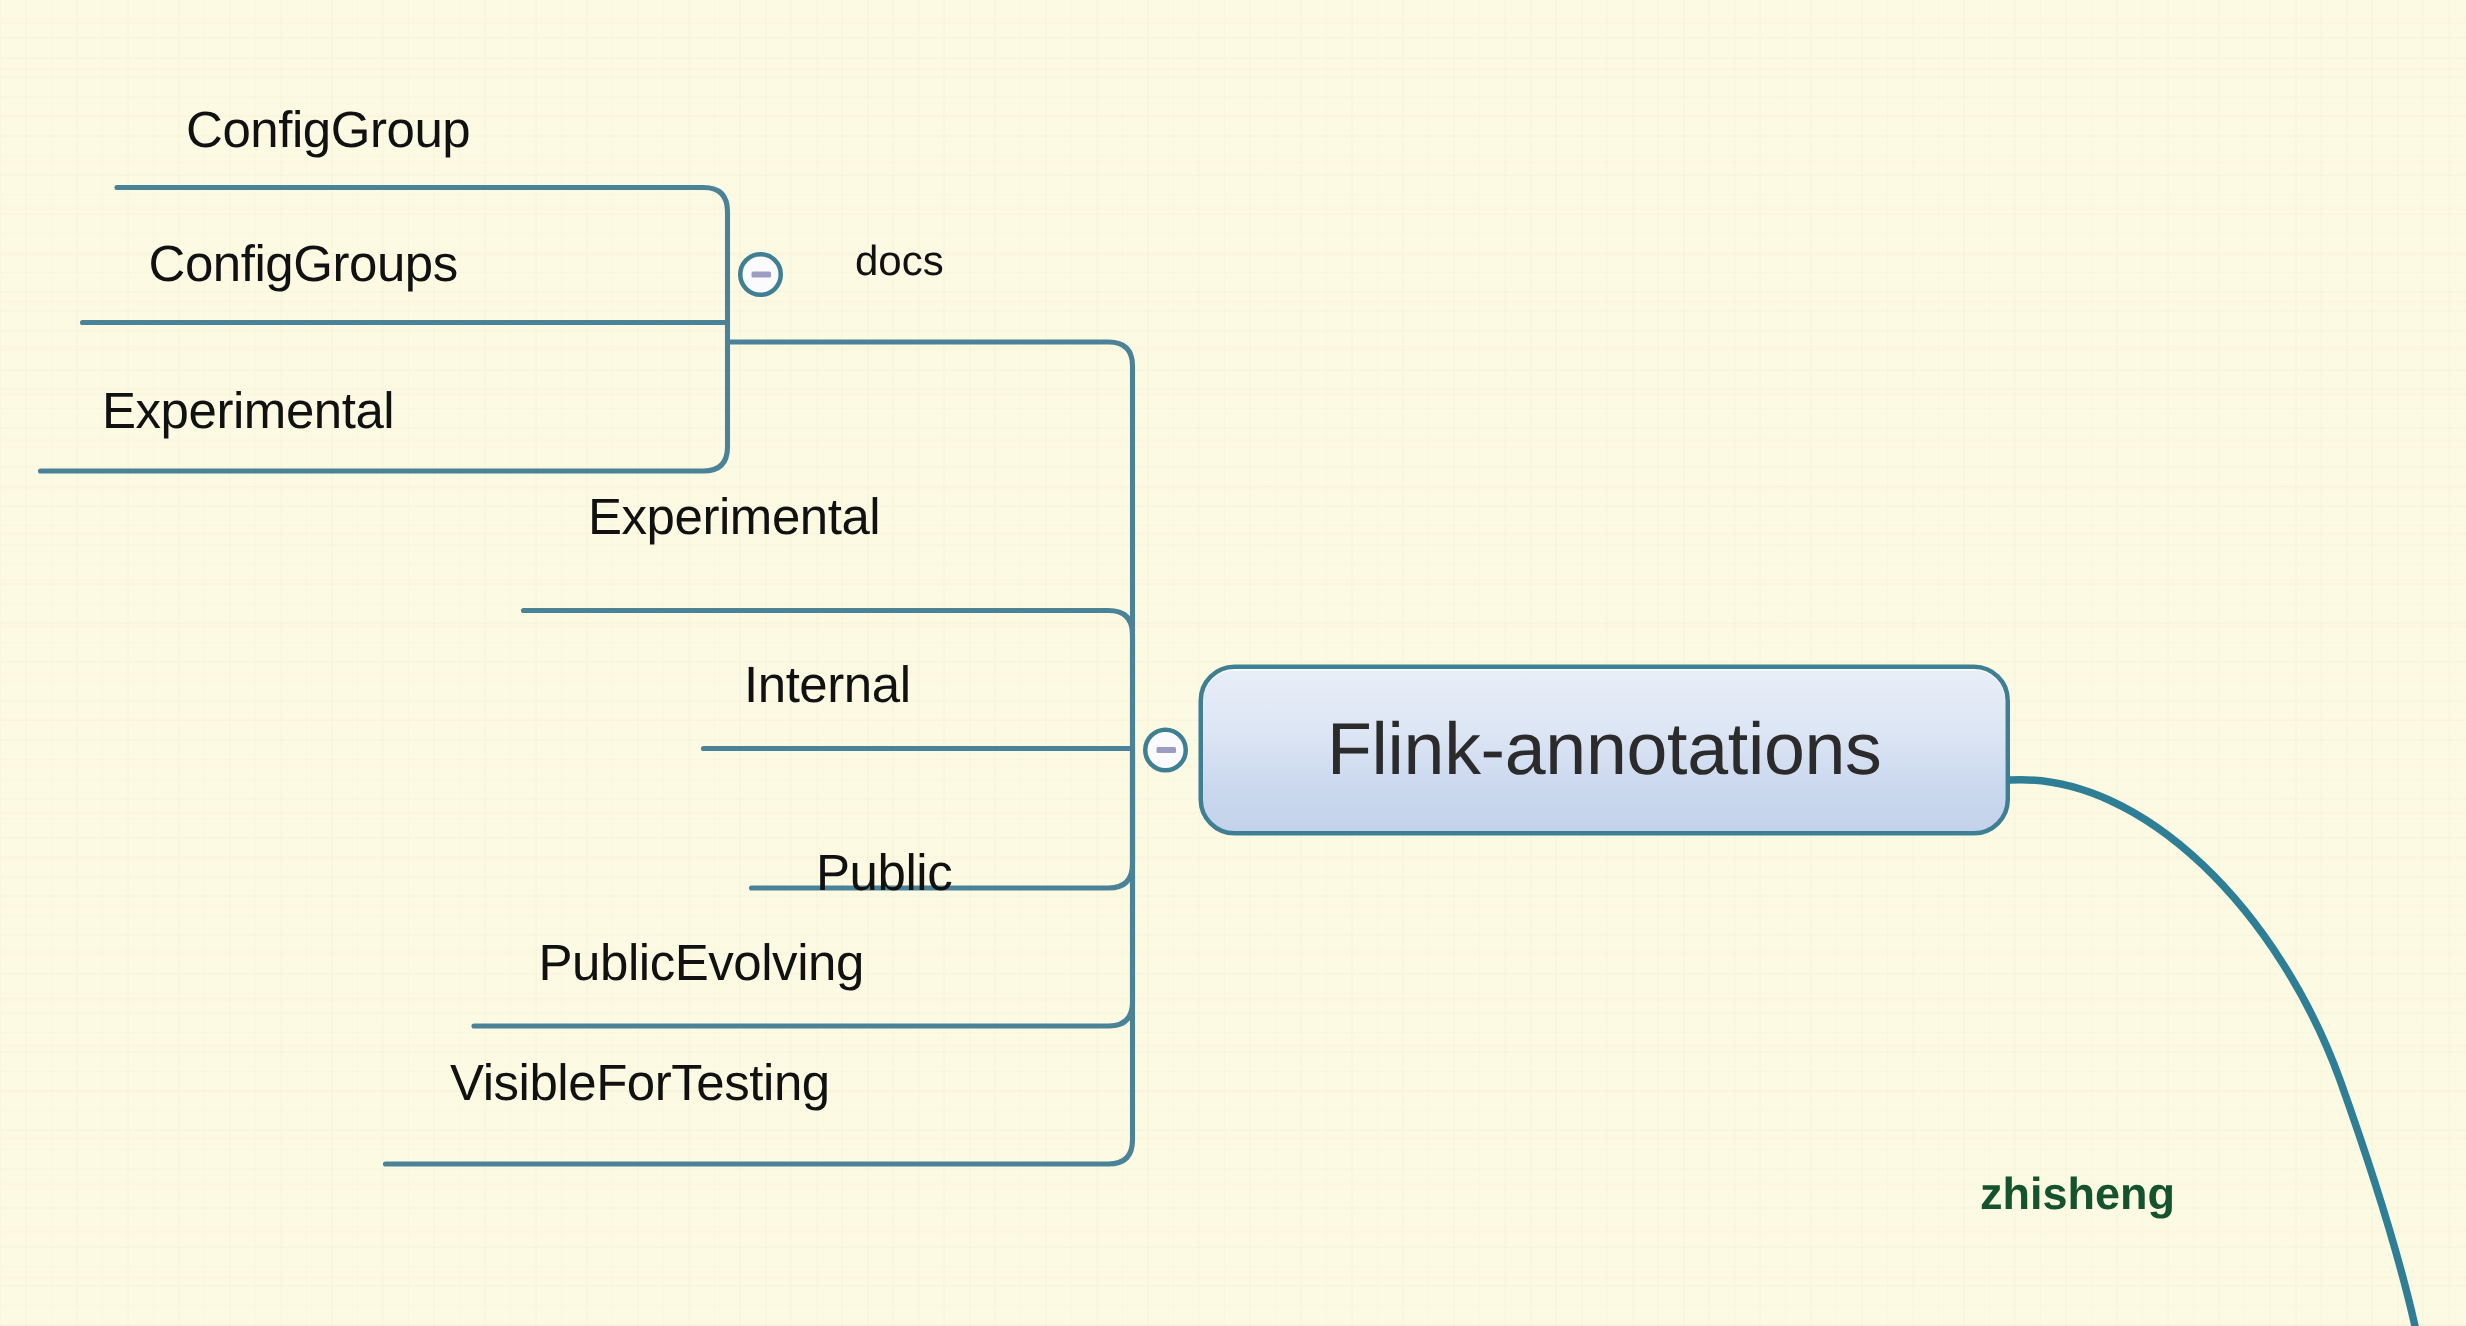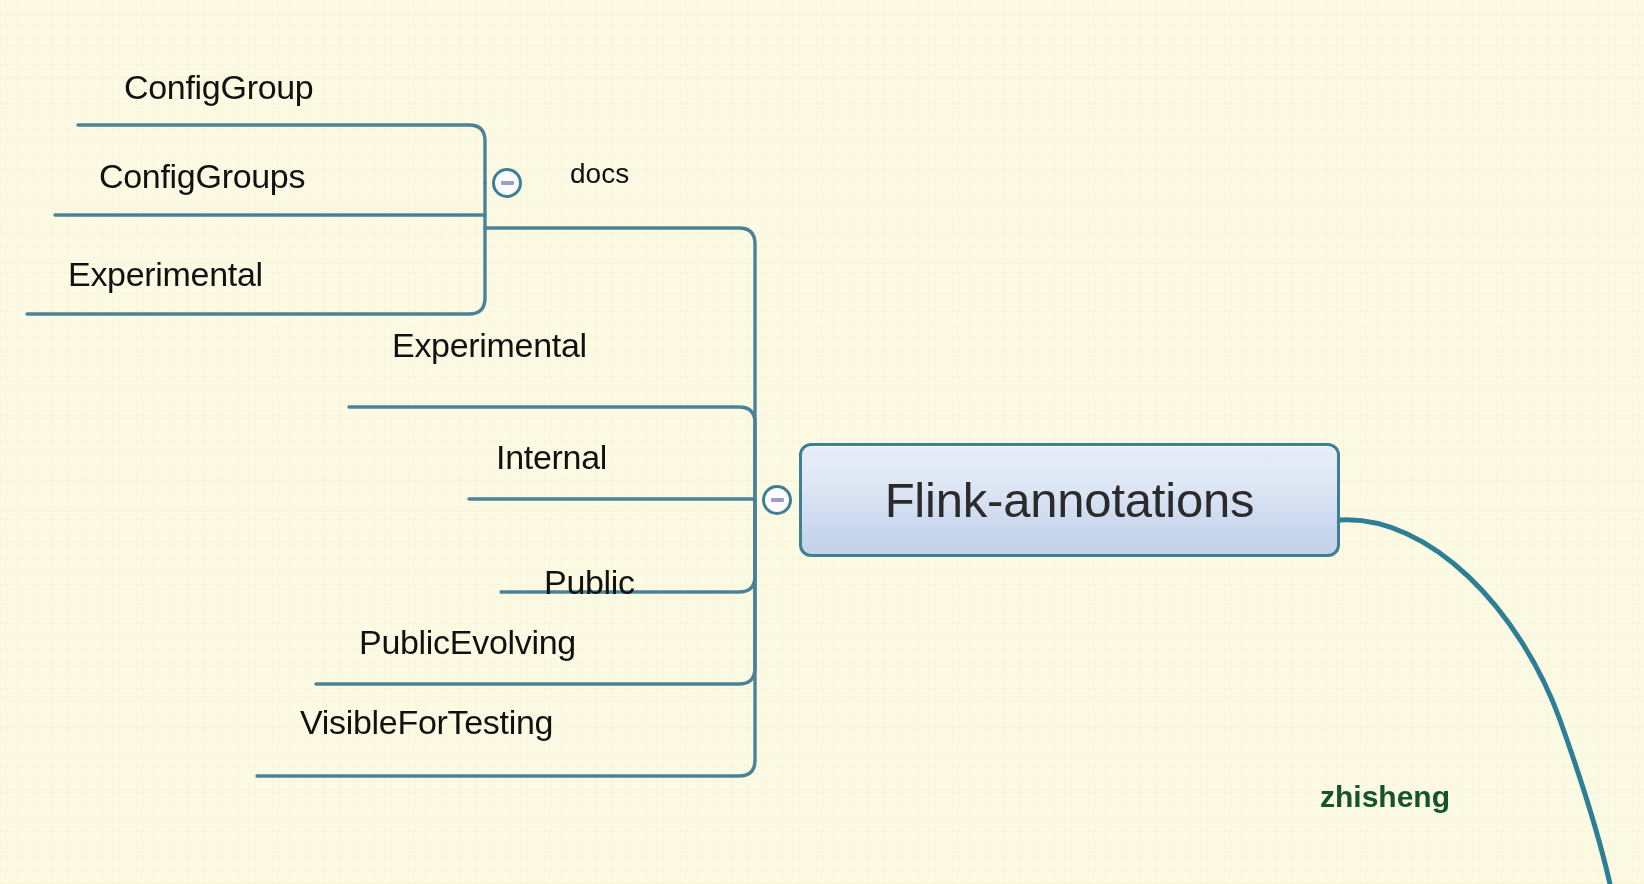--- a/index.html
+++ b/index.html
@@ -45,21 +45,21 @@
   }
   #root-node {
     position: absolute;
     z-index: 3;
     left: 799px;
     top: 443px;
     width: 541px;
     height: 114px;
     box-sizing: border-box;
     border: 3px solid #3f7f94;
-    border-radius: 12px;
+    border-radius: 24px;
     background: linear-gradient(to bottom, #e8eef8 0%, #dde6f4 38%, #ccd9ef 70%, #c3d2ea 100%);
     display: flex;
     align-items: center;
     justify-content: center;
     box-shadow: inset 0 1px 0 rgba(255,255,255,0.8);
   }
   #root-node-text {
     font-size: 49px;
     color: #2b2b2b;
     letter-spacing: -0.2px;

